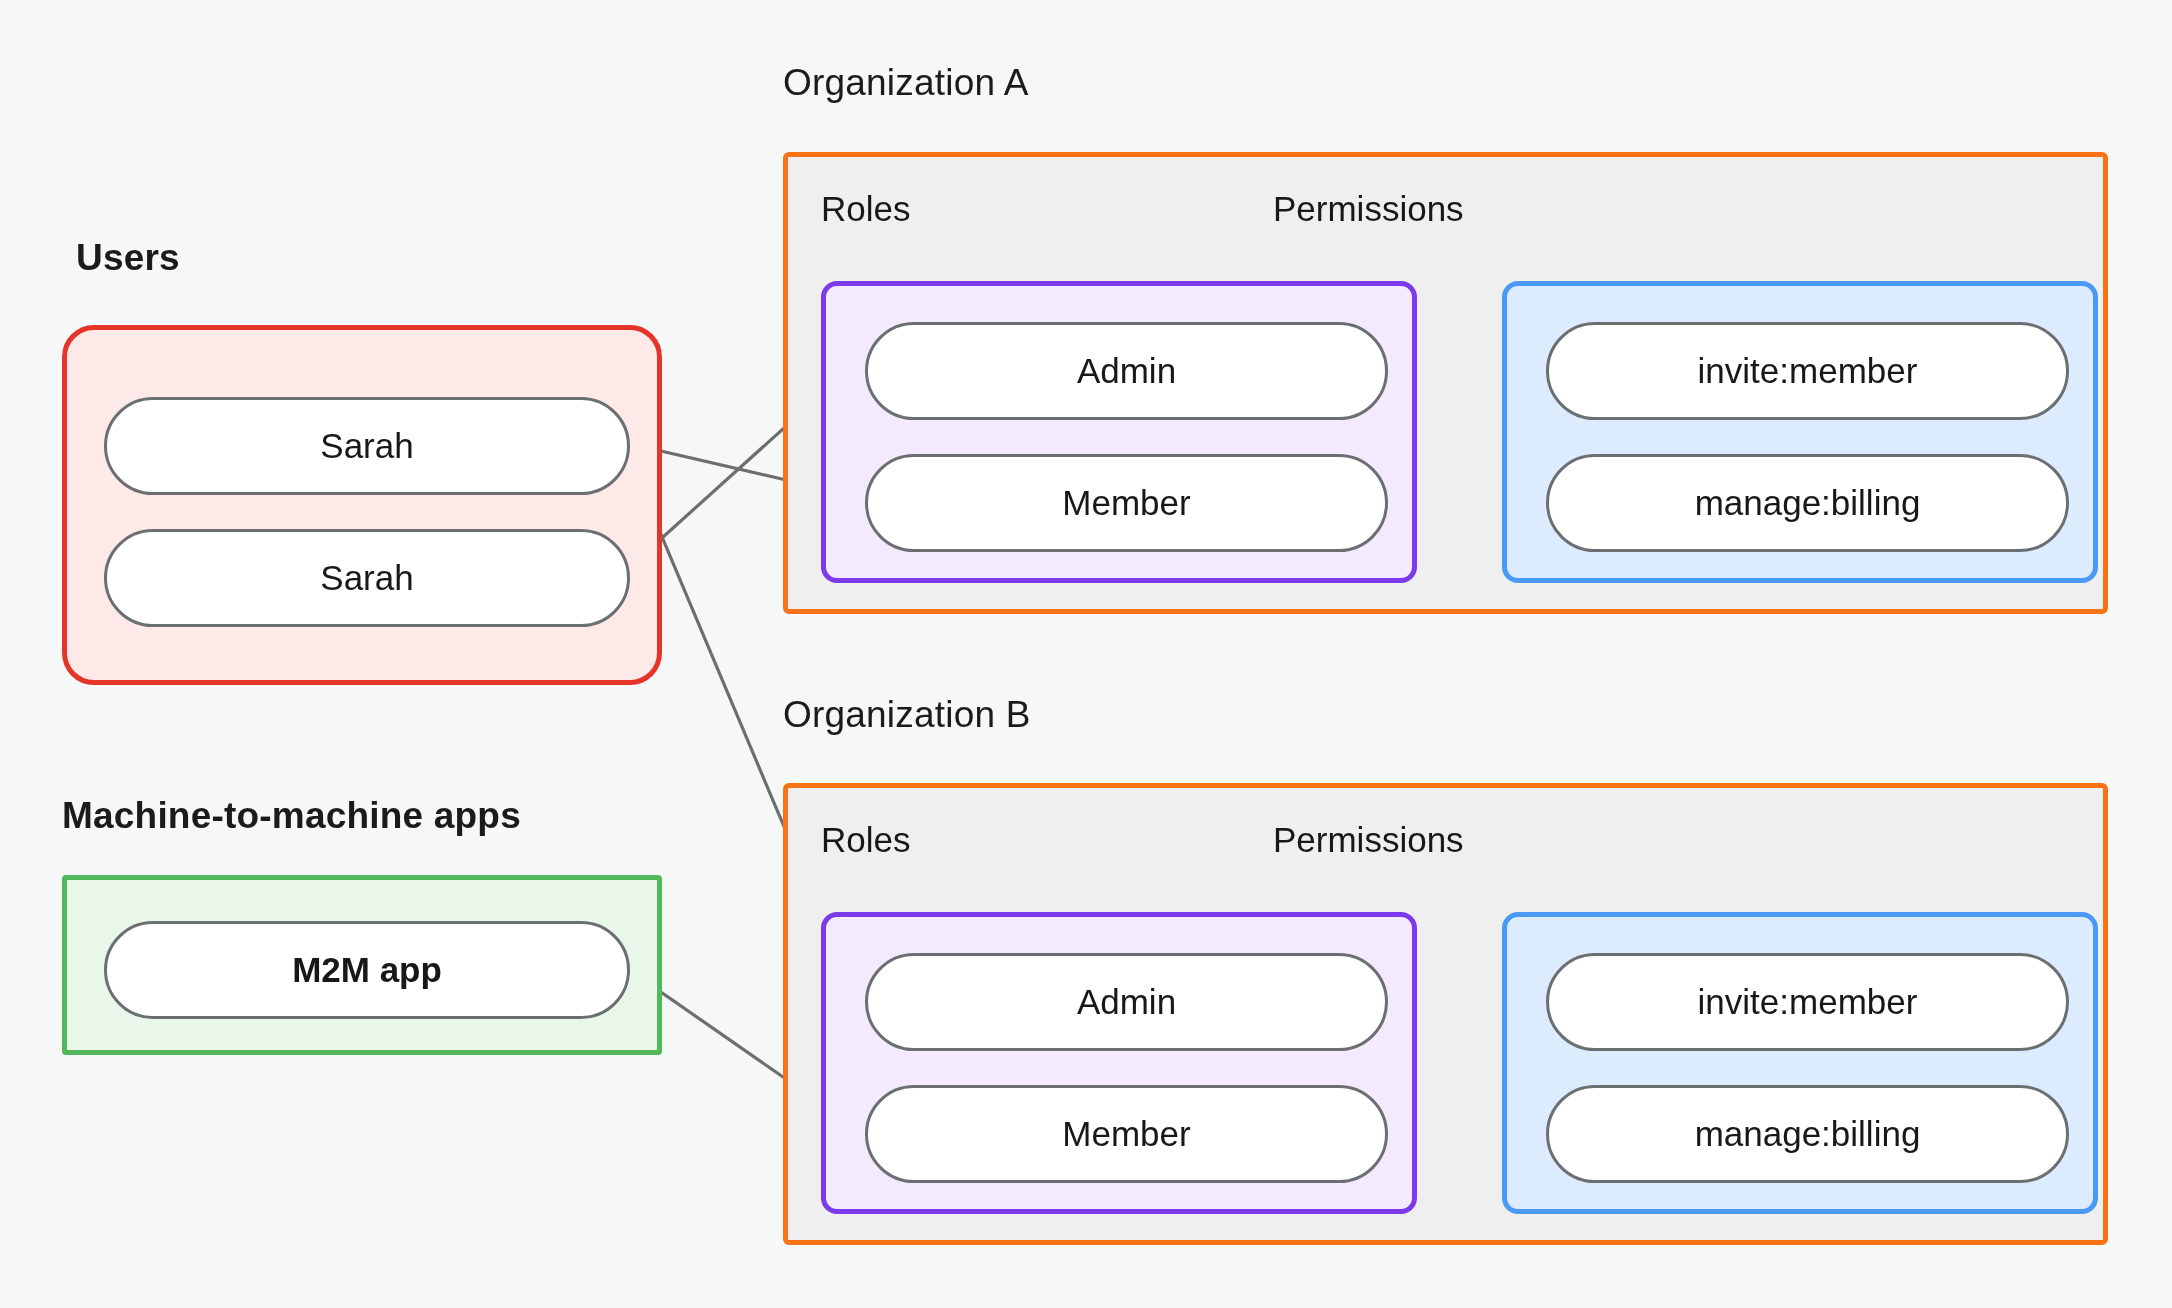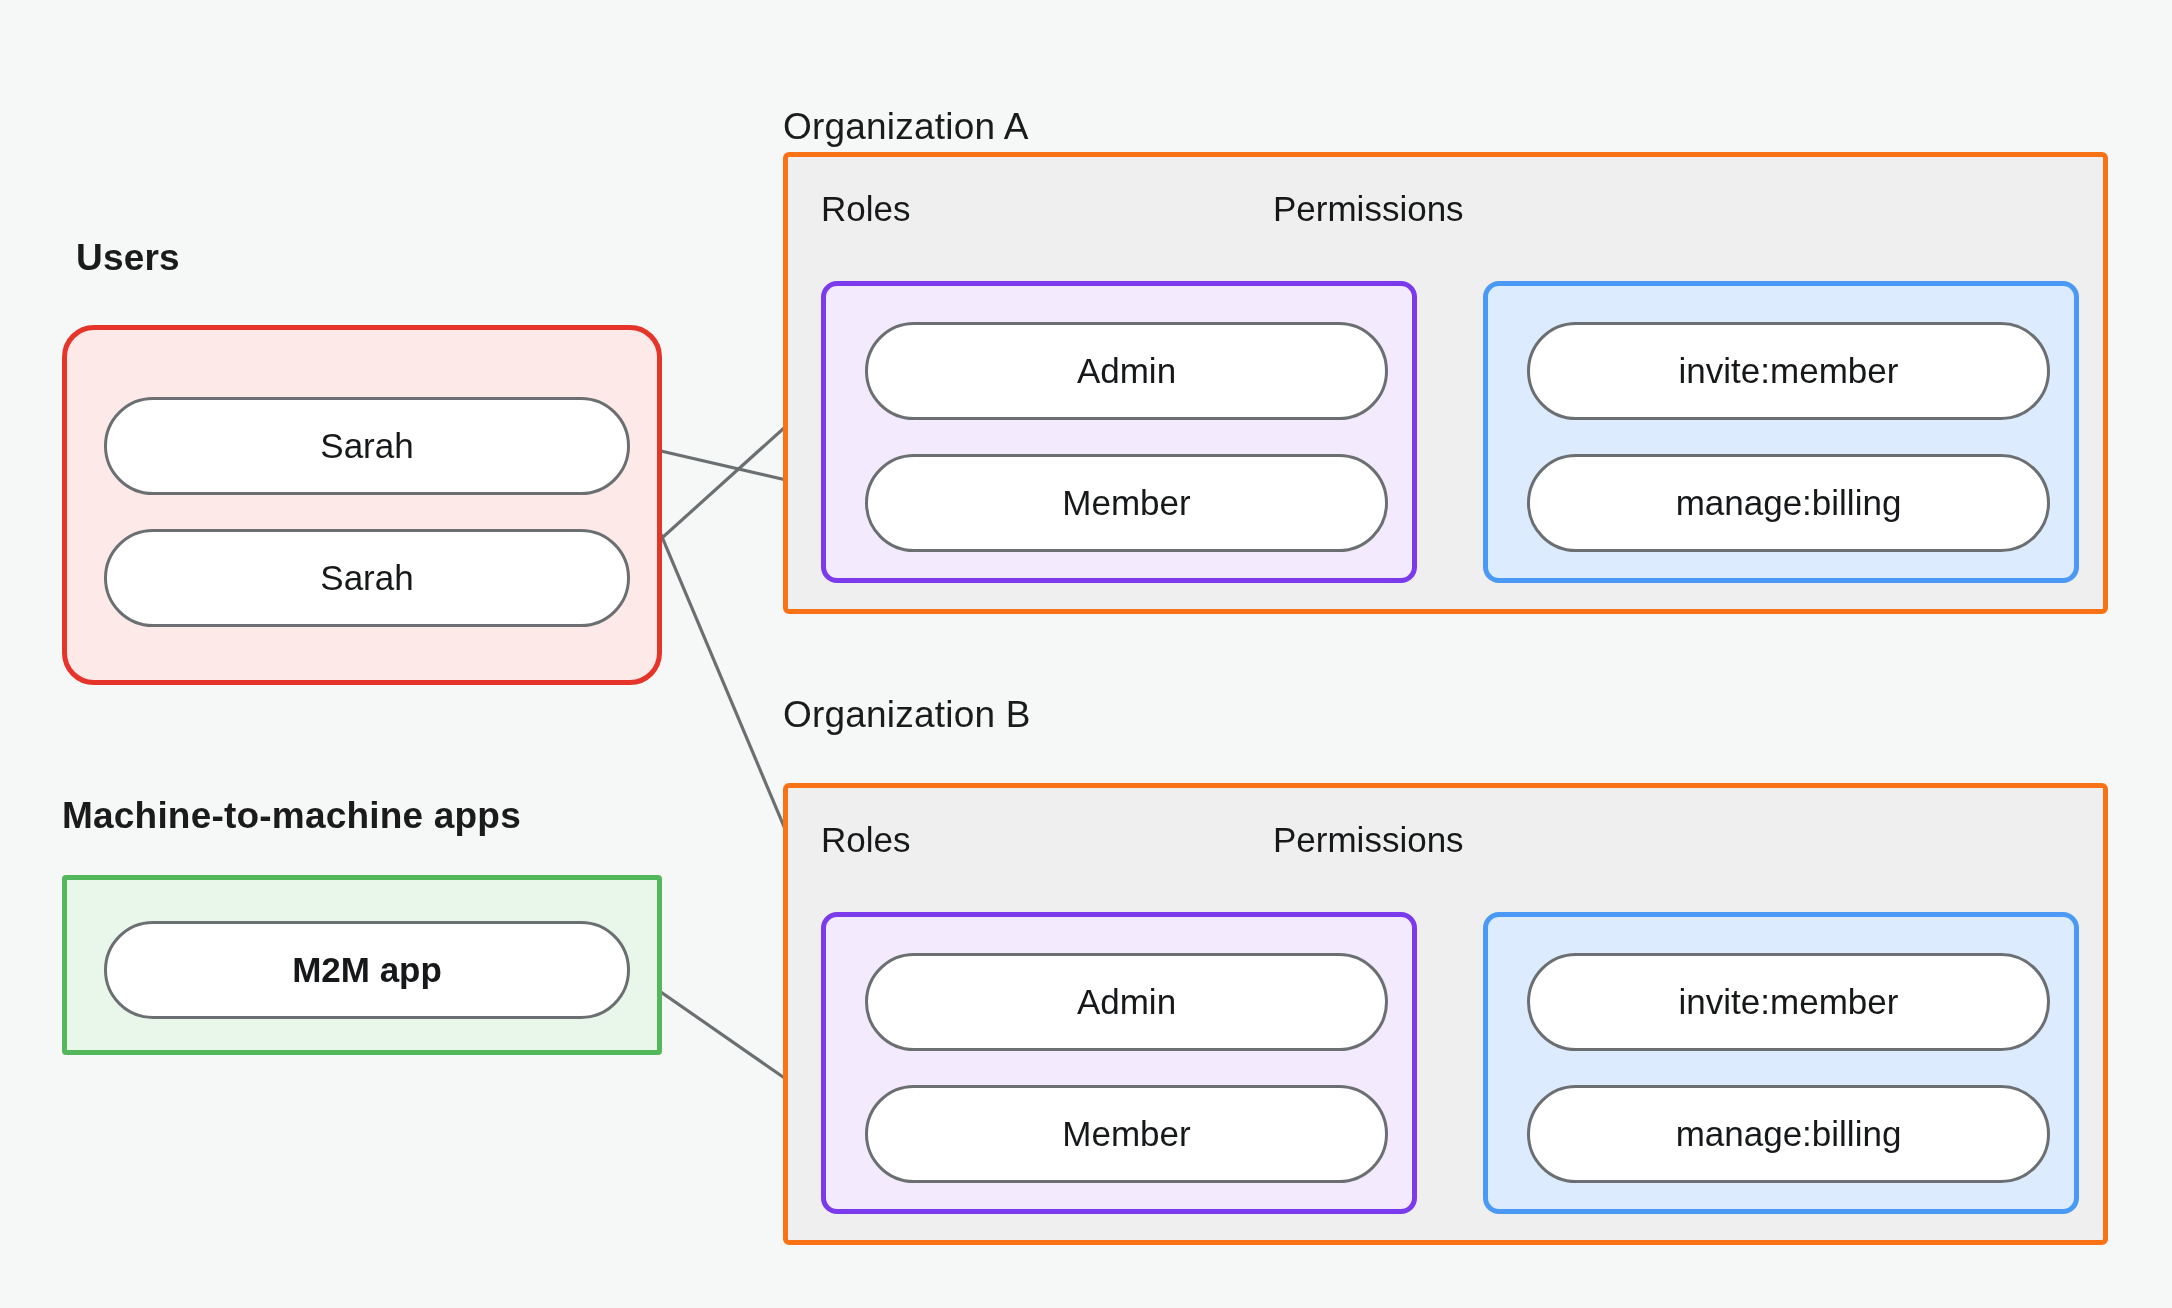--- a/index.html
+++ b/index.html
@@ -75,20 +75,21 @@
     border-style: solid;
     border-radius: 16px;
   }
   .inner-roles {
     background: #f3eafd;
     border-color: #7c3aed;
   }
   .inner-perms {
     background: #dcebfd;
     border-color: #4a9af5;
+    margin-left: 19px;
   }
 
   
   .pill {
     position: absolute;
     box-sizing: border-box;
     background: #ffffff;
     border: 3px solid #6b6f71;
     border-radius: 999px;
     display: flex;
@@ -154,21 +155,21 @@
     <div class="pill" style="left:37px; top:67px; width:526px; height:98px;">Sarah</div>
     <div class="pill" style="left:37px; top:199px; width:526px; height:98px;">Sarah</div>
   </div>
 
   <div class="section-title" style="left:62px; top:795px;">Machine-to-machine apps</div>
 
   <div class="group-box group-m2m" style="left:62px; top:875px; width:600px; height:180px;font-weight:bold;">
     <div class="pill" style="left:37px; top:41px; width:526px; height:98px;">M2M app</div>
   </div>
 
-  <div class="org-title" style="left:783px; top:62px;margin-top:44px;">Organization A</div>
+  <div class="org-title" style="left:783px; top:62px;">Organization A</div>
 
   <div class="org-box" style="left:783px; top:152px; width:1325px; height:462px;">
 
     <div class="group-label" style="left:33px; top:32px;">Roles</div>
 
     <div class="group-label" style="left:485px; top:32px;">Permissions</div>
 
     <div class="inner-box inner-roles" style="left:33px; top:124px; width:596px; height:302px;">
       <div class="pill" style="left:39px; top:36px; width:523px; height:98px;">Admin</div>
       <div class="pill" style="left:39px; top:168px; width:523px; height:98px;">Member</div>

